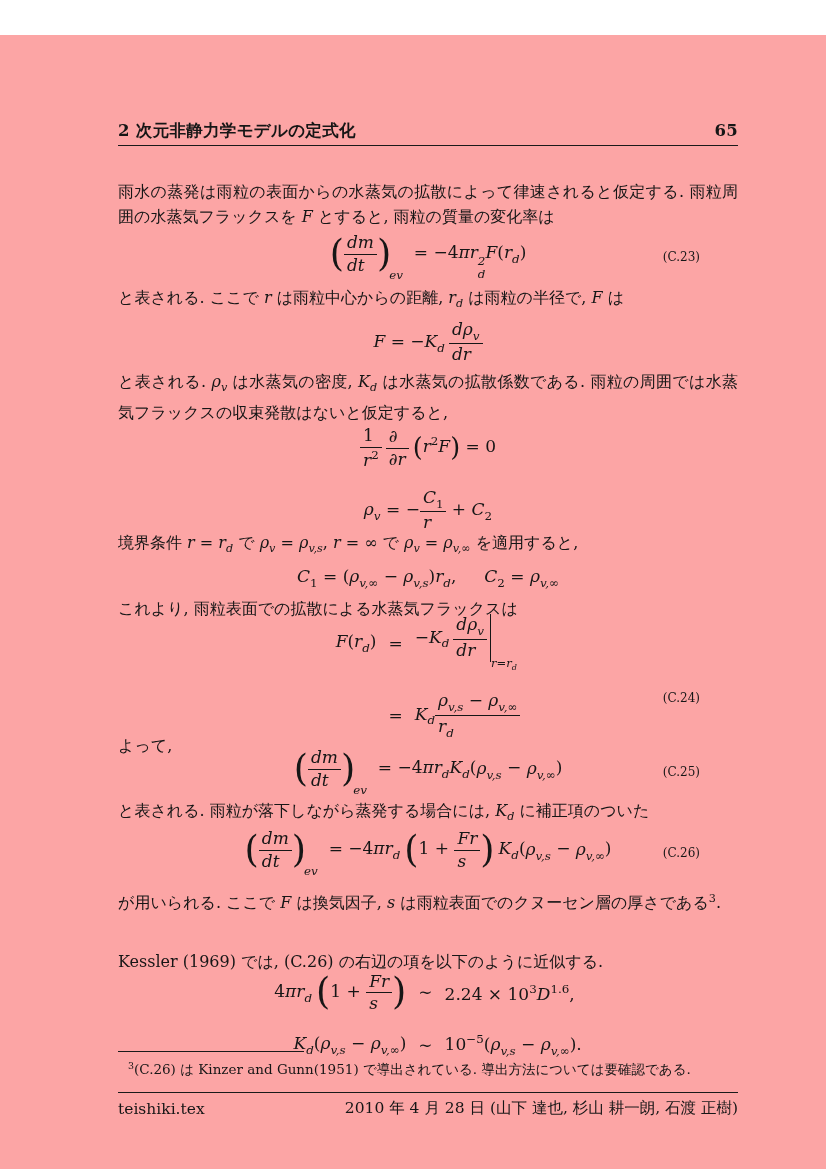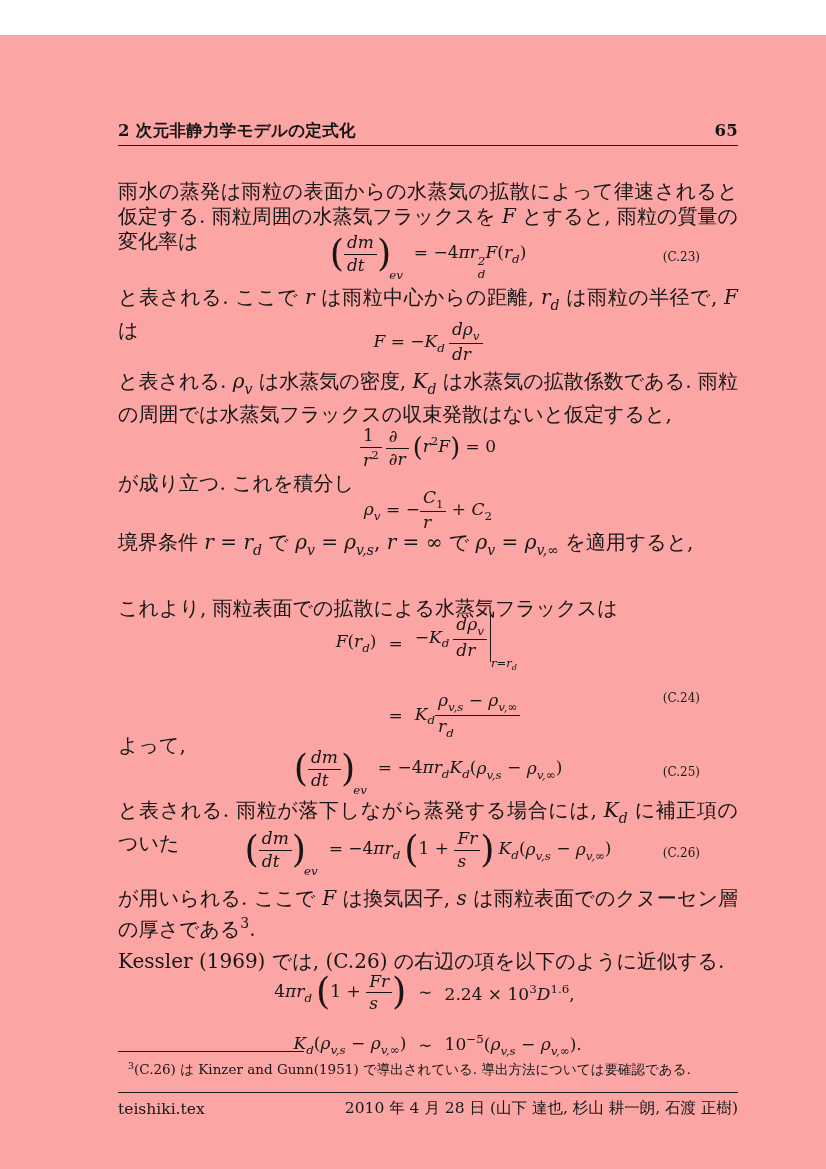--- a/index.html
+++ b/index.html
@@ -10,21 +10,21 @@
     margin-top:35px;
   }
   .block{position:absolute;left:118px;width:620px;}
   .rule{position:absolute;left:118px;width:620px;height:1.4px;background:#1a1a1a;}
   
   .hdr{top:85px;display:flex;justify-content:space-between;align-items:baseline;
        font-weight:bold;font-size:16.5px;letter-spacing:0.3px;}
   .hdr-right{display:inline-flex;gap:27px;align-items:baseline;}
   .hdr-rule{top:110px;}
   
-  .txt{margin:0;font-size:20px;line-height:25px;text-align:justify;}
+  .txt{margin:0;font-size:16px;line-height:25px;text-align:justify;}
   
   .eq{position:absolute;left:118px;width:620px;display:flex;align-items:center;
       justify-content:center;font-size:17px;}
   .eq .label{position:absolute;right:38px;top:50%;transform:translateY(-50%);
       font-size:12px;}
   .fr{display:inline-block;vertical-align:middle;line-height:1.25;}
   .fr .n{display:block;padding:0 3px;}
   .fr .d{display:block;border-top:1.3px solid #161616;padding:0 3px;}
   .bp{font-size:215%;font-weight:300;vertical-align:middle;line-height:1;
       display:inline-block;transform:scaleY(1.02);}
@@ -80,28 +80,30 @@
   <div class="eq" style="top:284px;height:46px">
     <span><i>F</i> = −<i>K</i><sub><i>d</i></sub><span class="thin"></span><span class="fr"><span class="n"><i>dρ<sub>v</sub></i></span><span class="d"><i>dr</i></span></span></span>
   </div>
 
   <p class="block txt" style="top:334px">と表される. <i>ρ<sub>v</sub></i> は水蒸気の密度, <i>K</i><sub><i>d</i></sub> は水蒸気の拡散係数である. 雨粒の周囲では水蒸気フラックスの収束発散はないと仮定すると,</p>
 
   <div class="eq" style="top:390px;height:46px">
     <span><span class="fr"><span class="n">1</span><span class="d"><i>r</i><sup>2</sup></span></span><span class="thin"></span><span class="fr"><span class="n">∂</span><span class="d">∂<i>r</i></span></span><span class="thin"></span><span class="bp2">(</span><i>r</i><sup>2</sup><i>F</i><span class="bp2">)</span> = 0</span>
   </div>
 
-  <p class="block txt" style="top:436px">が成り立つ. これを積分し</p>
 
   <div class="eq" style="top:452px;height:46px">
     <span><i>ρ<sub>v</sub></i> = −<span class="fr"><span class="n"><i>C</i><sub>1</sub></span><span class="d"><i>r</i></span></span> + <i>C</i><sub>2</sub></span>
   </div>
 
   <p class="block txt" style="top:495px">境界条件 <i>r</i> = <i>r</i><sub><i>d</i></sub> で <i>ρ<sub>v</sub></i> = <i>ρ<sub>v,s</sub></i>, <i>r</i> = ∞ で <i>ρ<sub>v</sub></i> = <i>ρ<sub>v,∞</sub></i> を適用すると,</p>
 
+  <div class="eq" style="top:528px;height:30px">
+    <span><i>C</i><sub>1</sub> = (<i>ρ<sub>v,∞</sub></i> − <i>ρ<sub>v,s</sub></i>)<i>r</i><sub><i>d</i></sub>,<span class="gap3"></span><i>C</i><sub>2</sub> = <i>ρ<sub>v,∞</sub></i></span>
+  </div>
 
   <p class="block txt" style="top:561px">これより, 雨粒表面での拡散による水蒸気フラックスは</p>
 
   <div class="eq" style="top:596px;height:92px">
     <span class="eqgrid">
       <span class="lhs"><i>F</i>(<i>r</i><sub><i>d</i></sub>)</span>
       <span class="rel">=</span>
       <span class="rhs">−<i>K</i><sub><i>d</i></sub><span class="thin"></span><span class="fr"><span class="n"><i>dρ<sub>v</sub></i></span><span class="d"><i>dr</i></span></span><span class="vb"></span><span class="evalsub"><i>r</i>=<i>r</i><sub><i>d</i></sub></span></span>
       <span class="lhs"></span>
       <span class="rel">=</span>

